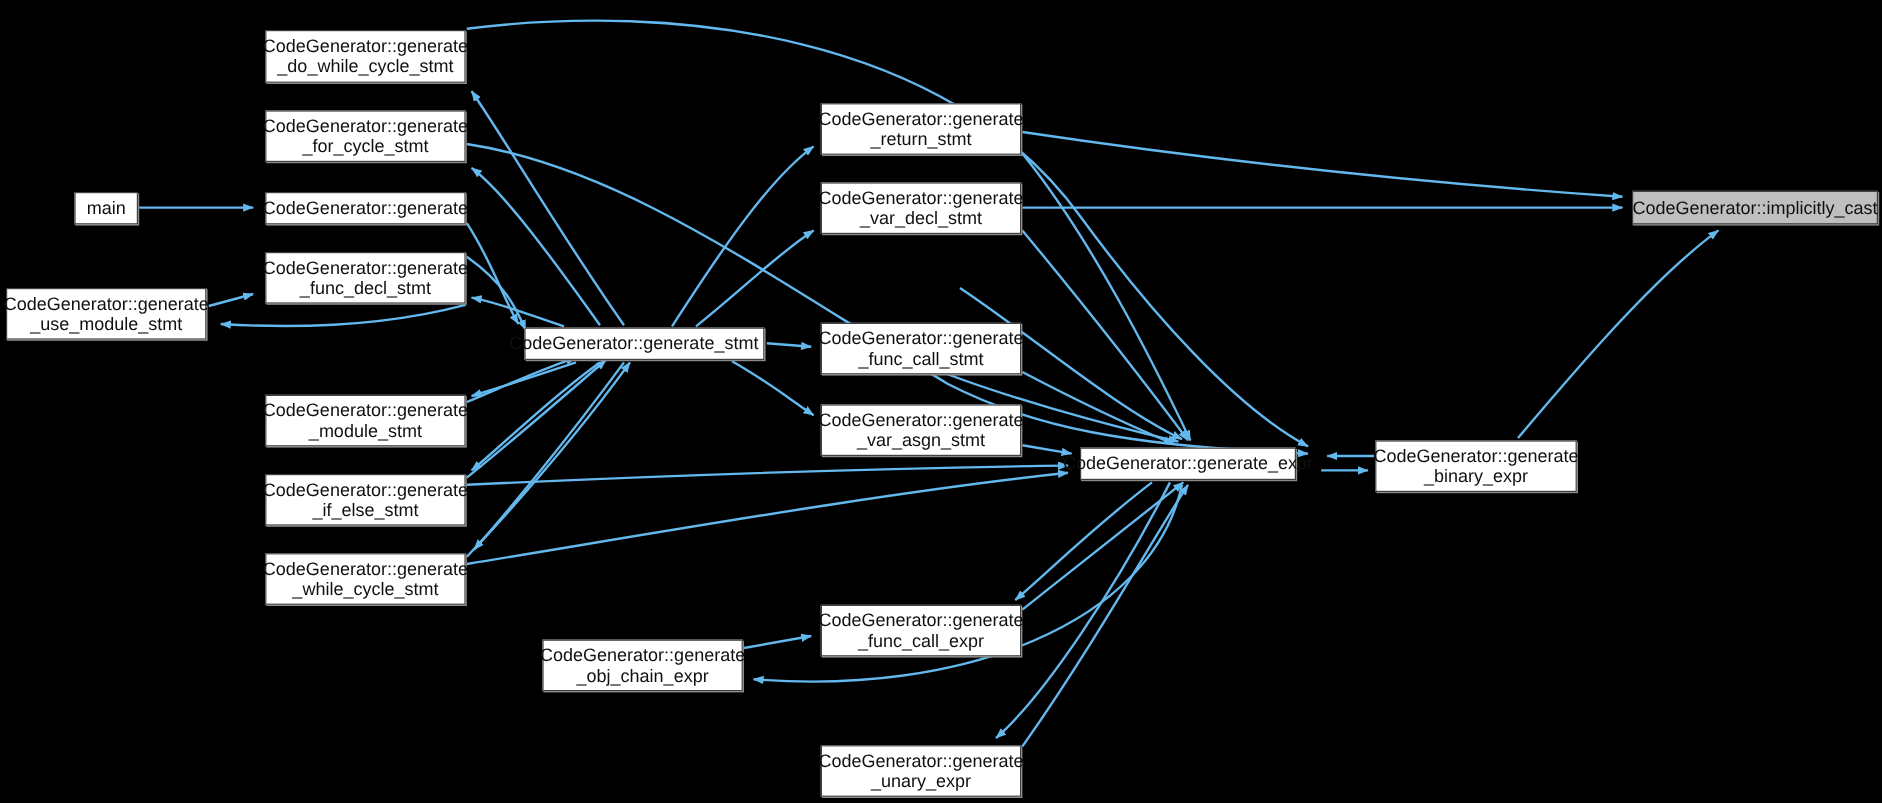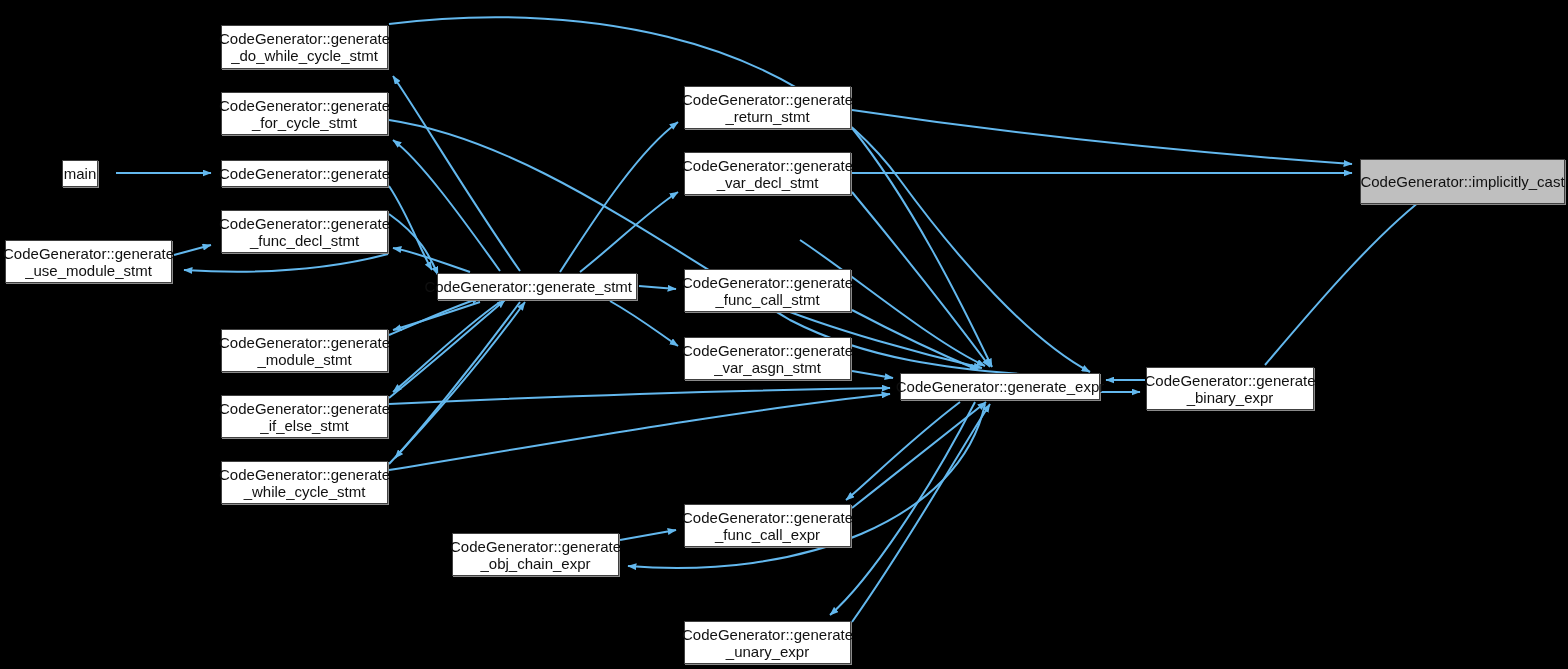--- a/index.html
+++ b/index.html
@@ -83,21 +83,21 @@
   </svg>
 
   <div class="node" style="left:221px;top:25px;width:167px;height:44px;">
     <span>CodeGenerator::generate
 _do_while_cycle_stmt</span>
   </div>
   <div class="node" style="left:221px;top:92px;width:167px;height:43px;">
     <span>CodeGenerator::generate
 _for_cycle_stmt</span>
   </div>
-  <div class="node" style="left:62px;top:160px;width:36px;height:27px;">
+  <div class="node" style="left:62px;top:160px;width:53px;height:27px;">
     <span>main</span>
   </div>
   <div class="node" style="left:221px;top:160px;width:167px;height:27px;">
     <span>CodeGenerator::generate</span>
   </div>
   <div class="node" style="left:221px;top:210px;width:167px;height:43px;">
     <span>CodeGenerator::generate
 _func_decl_stmt</span>
   </div>
   <div class="node" style="left:5px;top:240px;width:167px;height:43px;">
@@ -128,28 +128,28 @@
 _var_decl_stmt</span>
   </div>
   <div class="node" style="left:684px;top:269px;width:167px;height:43px;">
     <span>CodeGenerator::generate
 _func_call_stmt</span>
   </div>
   <div class="node" style="left:684px;top:337px;width:167px;height:43px;">
     <span>CodeGenerator::generate
 _var_asgn_stmt</span>
   </div>
-  <div class="node" style="left:900px;top:373px;width:200px;height:27px;">
+  <div class="node" style="left:900px;top:373px;width:180px;height:27px;">
     <span>CodeGenerator::generate_expr</span>
   </div>
   <div class="node" style="left:1146px;top:367px;width:168px;height:43px;">
     <span>CodeGenerator::generate
 _binary_expr</span>
   </div>
-  <div class="node hl" style="left:1360px;top:159px;width:205px;height:45px;align-items:center;">
+  <div class="node hl" style="left:1360px;top:159px;width:205px;height:28px;align-items:center;">
     <span>CodeGenerator::implicitly_cast</span>
   </div>
   <div class="node" style="left:684px;top:504px;width:167px;height:43px;">
     <span>CodeGenerator::generate
 _func_call_expr</span>
   </div>
   <div class="node" style="left:452px;top:533px;width:167px;height:43px;">
     <span>CodeGenerator::generate
 _obj_chain_expr</span>
   </div>

